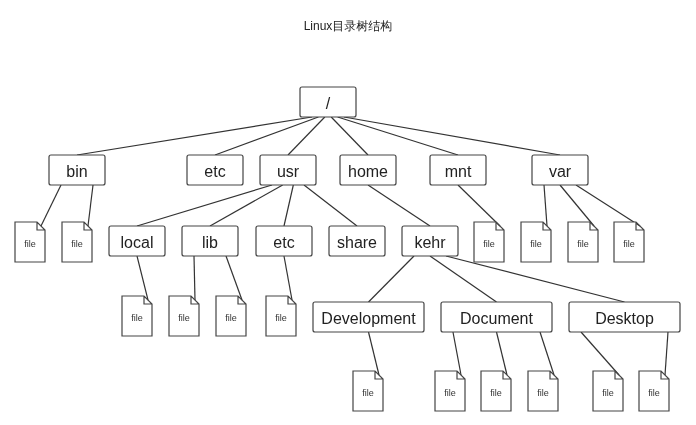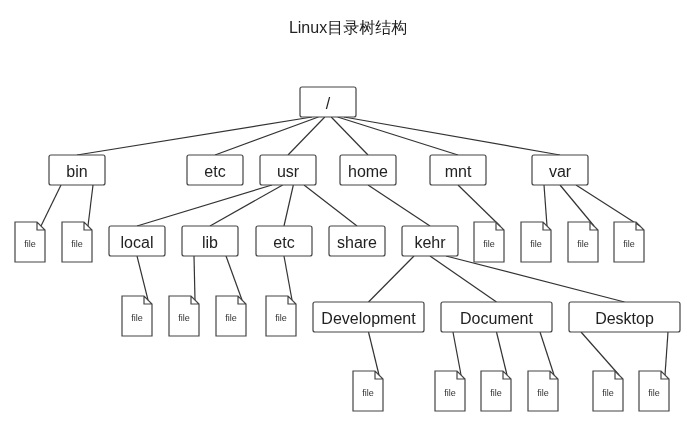--- a/index.html
+++ b/index.html
@@ -1,17 +1,17 @@
 <!DOCTYPE html>
 <html><head>
   <meta charset="utf-8">
   <style>
     html, body { margin: 0; padding: 0; background: #ffffff; }
     body { width: 696px; height: 425px; position: relative; overflow: hidden; font-family: "Liberation Sans", "DejaVu Sans", sans-serif; }
-    #title { position: absolute; left: 0; top: 18px; width: 696px; text-align: center; font-size: 16px; color: #222; }
+    #title { position: absolute; left: 0; top: 18px; width: 696px; text-align: center; font-size: 12px; color: #222; }
     svg#tree { position: absolute; left: 0; top: 0; }
     .box rect { fill: #fff; stroke: #444; stroke-width: 1.2; }
     .box text { font-size: 16px; fill: #222; text-anchor: middle; dominant-baseline: central; font-family: "Liberation Sans", "DejaVu Sans", sans-serif; }
     .file path { fill: #fff; stroke: #444; stroke-width: 1.2; }
     .file text { font-size: 9px; fill: #333; text-anchor: middle; dominant-baseline: central; font-family: "Liberation Sans", "DejaVu Sans", sans-serif; }
     line.edge { stroke: #333; stroke-width: 1.2; }
   </style>
 </head>
 <body>
 

